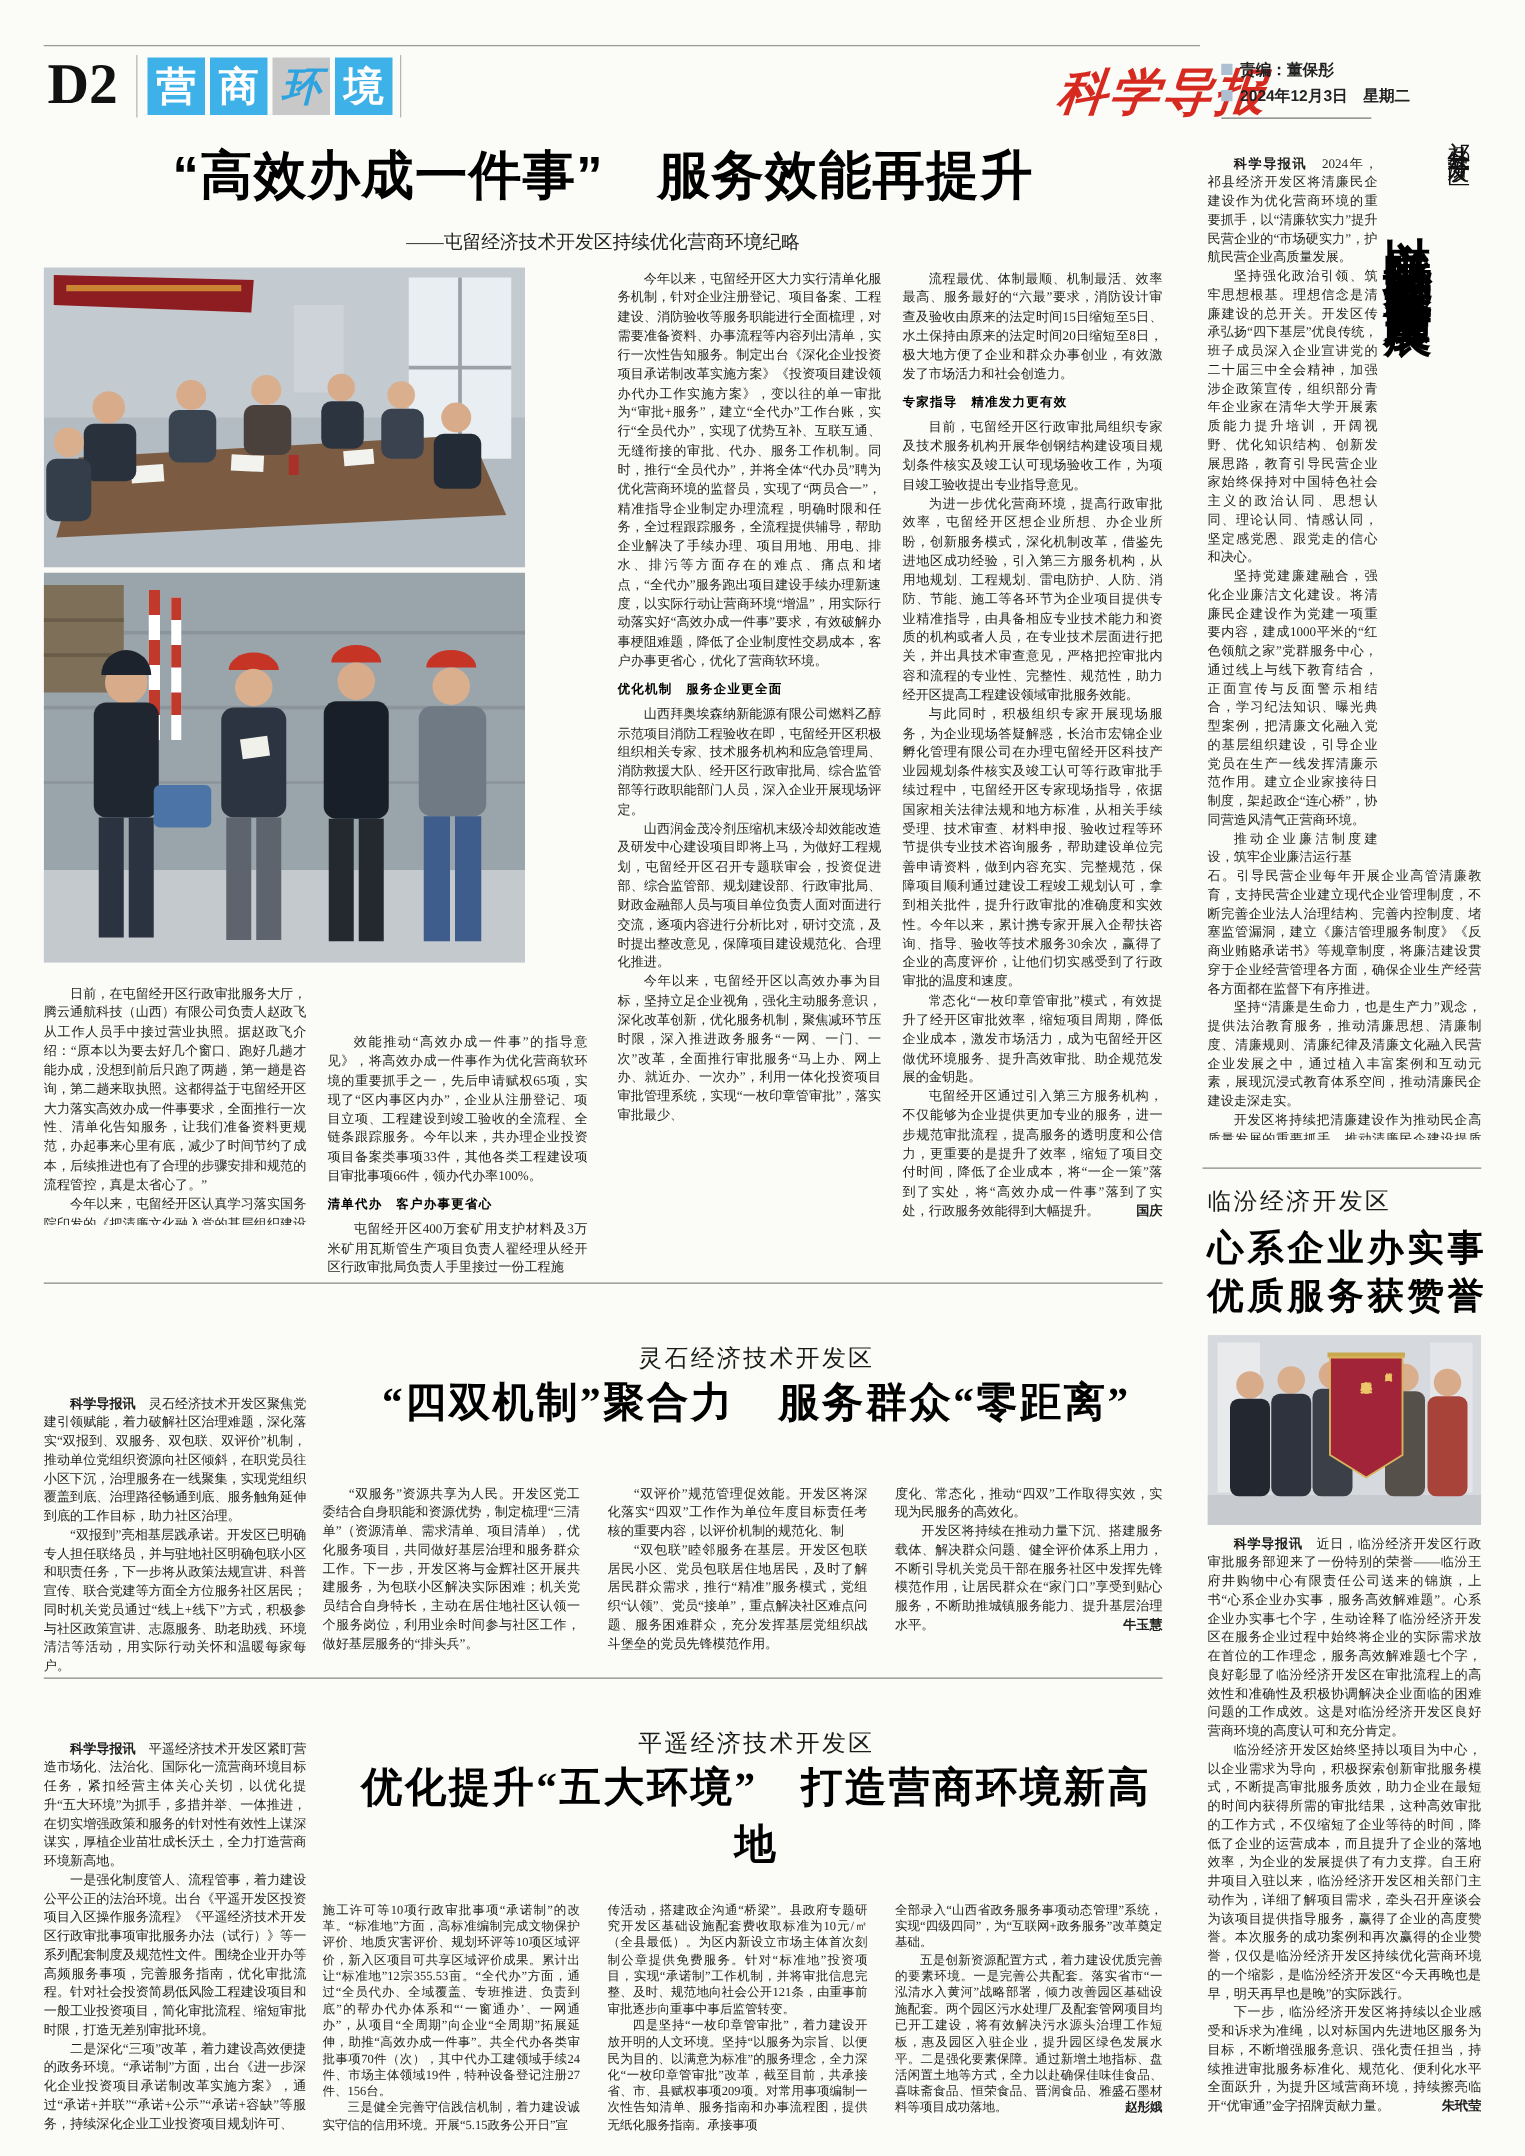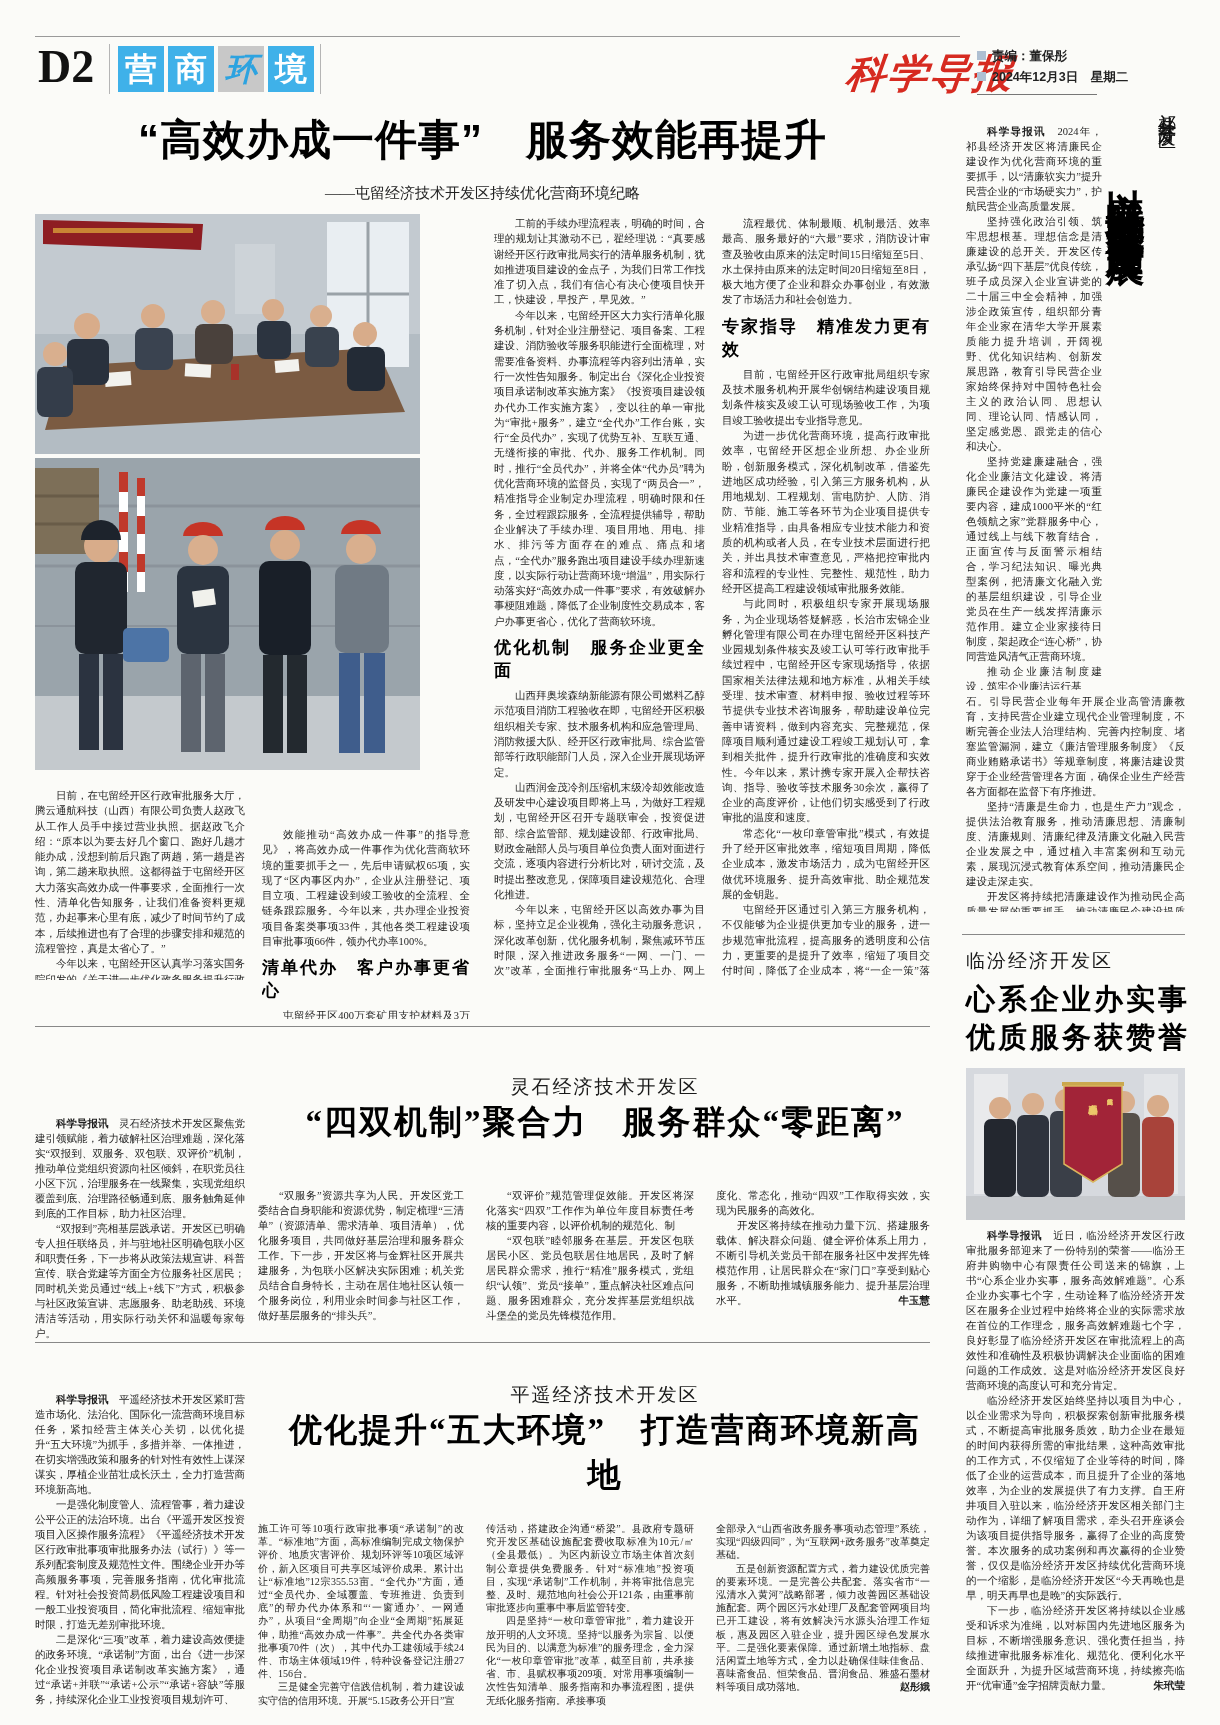--- a/index.html
+++ b/index.html
@@ -12,21 +12,21 @@
   .banner{display:flex;gap:4px;}
   .banner .bx{width:46px;height:46px;background:#3fb1e9;color:#fff;font-family:"Liberation Sans",sans-serif;font-weight:bold;font-size:32px;line-height:46px;text-align:center;}
   .banner .bx.alt{background:#c8c8c8;color:#2da3e0;font-style:italic;font-family:"DejaVu Serif",serif;}
   .masthead{font-family:"DejaVu Serif",serif;font-style:italic;font-weight:bold;font-size:40px;color:#d62a20;letter-spacing:2px;transform:skewX(-6deg);}
   .pubinfo{font-family:"Liberation Sans",sans-serif;font-size:12.5px;font-weight:bold;color:#222;line-height:21px;}
   .pubinfo .sq{display:inline-block;width:9px;height:9px;background:#aebfd2;margin-right:6px;}
   
   .col{position:absolute;overflow:hidden;text-align:justify;}
   .col p.p{margin:0;text-indent:2em;font-size:10.5px;line-height:15.3px;color:#1f1f1f;}
   .sm .col p.p, .col.sm p.p{font-size:10.5px;line-height:15px;}
-  .col h4.subhd{margin:7px 0 6px 0;font-family:Liberation Mono, monospace;font-size:17px;font-weight:bold;color:#000;letter-spacing:1px;}
+  .col h4.subhd{margin:7px 0 6px 0;font-family:Liberation Mono, monospace;font-size:10px;font-weight:bold;color:#000;letter-spacing:1px;}
   .col p.p b{font-family:"Liberation Sans",sans-serif;font-size:10.5px;margin-top:44px;}
   .au{float:right;font-weight:bold;font-family:"Liberation Sans",sans-serif;}
   .mainhead{font-family:"Liberation Sans",sans-serif;font-weight:900;font-size:42px;letter-spacing:1px;color:#000;text-align:center;}
   .subtitle{font-size:15px;text-align:center;color:#222;}
   .serifhead{font-family:"Liberation Serif",serif;font-weight:900;font-size:33px;letter-spacing:2px;color:#000;text-align:center;}
   .kicker{font-family:"Liberation Sans",sans-serif;font-size:19px;color:#1a1a1a;text-align:center;letter-spacing:2px;}
   .kicker.left{text-align:left;}
   .vert{writing-mode:vertical-rl;text-orientation:upright;}
   .qx-head{font-family:"Liberation Sans",sans-serif;font-weight:900;font-size:39px;letter-spacing:5px;color:#000;}
   .qx-kicker{font-family:"Liberation Sans",sans-serif;font-size:18px;letter-spacing:3px;color:#111;}
@@ -133,29 +133,28 @@
       <path d="M306 76 a20 14 0 0 1 40 0z" fill="#c63426"></path>
         <circle cx="326" cy="91" r="15" fill="#d9af8e"></circle>
       <rect x="300" y="107" width="54" height="88" rx="10" fill="#707a84"></rect>
       <rect x="304" y="195" width="21" height="100" fill="#3f5d8c"></rect>
         <rect x="329" y="195" width="21" height="100" fill="#3f5d8c"></rect>
     </g>
   </svg>
 
   <div class="col" style="left:35px;top:788px;width:210px;height:192px;">
       <p class="p">日前，在屯留经开区行政审批服务大厅，腾云通航科技（山西）有限公司负责人赵政飞从工作人员手中接过营业执照。据赵政飞介绍：“原本以为要去好几个窗口、跑好几趟才能办成，没想到前后只跑了两趟，第一趟是咨询，第二趟来取执照。这都得益于屯留经开区大力落实高效办成一件事要求，全面推行一次性、清单化告知服务，让我们准备资料更规范，办起事来心里有底，减少了时间节约了成本，后续推进也有了合理的步骤安排和规范的流程管控，真是太省心了。”</p>
-      <p class="p">今年以来，屯留经开区认真学习落实国务院印发的《关于进一步优化政务服务提升行政</p>
+      <p class="p">今年以来，屯留经开区认真学习落实国务院印发的《把清廉文化融入党的基层组织建设</p>
     </div>
   <div class="col" style="left:262px;top:788px;width:208px;height:192px;margin-top:39px;">
       <p class="p">效能推动“高效办成一件事”的指导意见》，将高效办成一件事作为优化营商软环境的重要抓手之一，先后申请赋权65项，实现了“区内事区内办”，企业从注册登记、项目立项、工程建设到竣工验收的全流程、全链条跟踪服务。今年以来，共办理企业投资项目备案类事项33件，其他各类工程建设项目审批事项66件，领办代办率100%。</p>
       <h4 class="subhd">清单代办　客户办事更省心</h4>
       <p class="p">屯留经开区400万套矿用支护材料及3万米矿用瓦斯管生产项目负责人翟经理从经开区行政审批局负责人手里接过一份工程施</p>
     </div>
   <div class="col" style="left:494px;top:216px;width:211px;height:764px;">
-      <p class="p">工前的手续办理流程表，明确的时间，合理的规划让其激动不已，翟经理说：“真要感谢经开区行政审批局实行的清单服务机制，犹如推进项目建设的金点子，为我们日常工作找准了切入点，我们有信心有决心使项目快开工，快建设，早投产，早见效。”</p>
       <p class="p">今年以来，屯留经开区大力实行清单化服务机制，针对企业注册登记、项目备案、工程建设、消防验收等服务职能进行全面梳理，对需要准备资料、办事流程等内容列出清单，实行一次性告知服务。制定出台《深化企业投资项目承诺制改革实施方案》《投资项目建设领办代办工作实施方案》，变以往的单一审批为“审批+服务”，建立“全代办”工作台账，实行“全员代办”，实现了优势互补、互联互通、无缝衔接的审批、代办、服务工作机制。同时，推行“全员代办”，并将全体“代办员”聘为优化营商环境的监督员，实现了“两员合一”，精准指导企业制定办理流程，明确时限和任务，全过程跟踪服务，全流程提供辅导，帮助企业解决了手续办理、项目用地、用电、排水、排污等方面存在的难点、痛点和堵点，“全代办”服务跑出项目建设手续办理新速度，以实际行动让营商环境“增温”，用实际行动落实好“高效办成一件事”要求，有效破解办事梗阻难题，降低了企业制度性交易成本，客户办事更省心，优化了营商软环境。</p>
       <h4 class="subhd">优化机制　服务企业更全面</h4>
       <p class="p">山西拜奥埃森纳新能源有限公司燃料乙醇示范项目消防工程验收在即，屯留经开区积极组织相关专家、技术服务机构和应急管理局、消防救援大队、经开区行政审批局、综合监管部等行政职能部门人员，深入企业开展现场评定。</p>
       <p class="p">山西润金茂冷剂压缩机末级冷却效能改造及研发中心建设项目即将上马，为做好工程规划，屯留经开区召开专题联审会，投资促进部、综合监管部、规划建设部、行政审批局、财政金融部人员与项目单位负责人面对面进行交流，逐项内容进行分析比对，研讨交流，及时提出整改意见，保障项目建设规范化、合理化推进。</p>
       <p class="p">今年以来，屯留经开区以高效办事为目标，坚持立足企业视角，强化主动服务意识，深化改革创新，优化服务机制，聚焦减环节压时限，深入推进政务服务“一网、一门、一次”改革，全面推行审批服务“马上办、网上办、就近办、一次办”，利用一体化投资项目审批管理系统，实现“一枚印章管审批”，落实审批最少、</p>
     </div>
   <div class="col" style="left:722px;top:216px;width:208px;height:764px;">
       <p class="p">流程最优、体制最顺、机制最活、效率最高、服务最好的“六最”要求，消防设计审查及验收由原来的法定时间15日缩短至5日、水土保持由原来的法定时间20日缩短至8日，极大地方便了企业和群众办事创业，有效激发了市场活力和社会创造力。</p>
       <h4 class="subhd">专家指导　精准发力更有效</h4>
       <p class="p">目前，屯留经开区行政审批局组织专家及技术服务机构开展华创钢结构建设项目规划条件核实及竣工认可现场验收工作，为项目竣工验收提出专业指导意见。</p>

